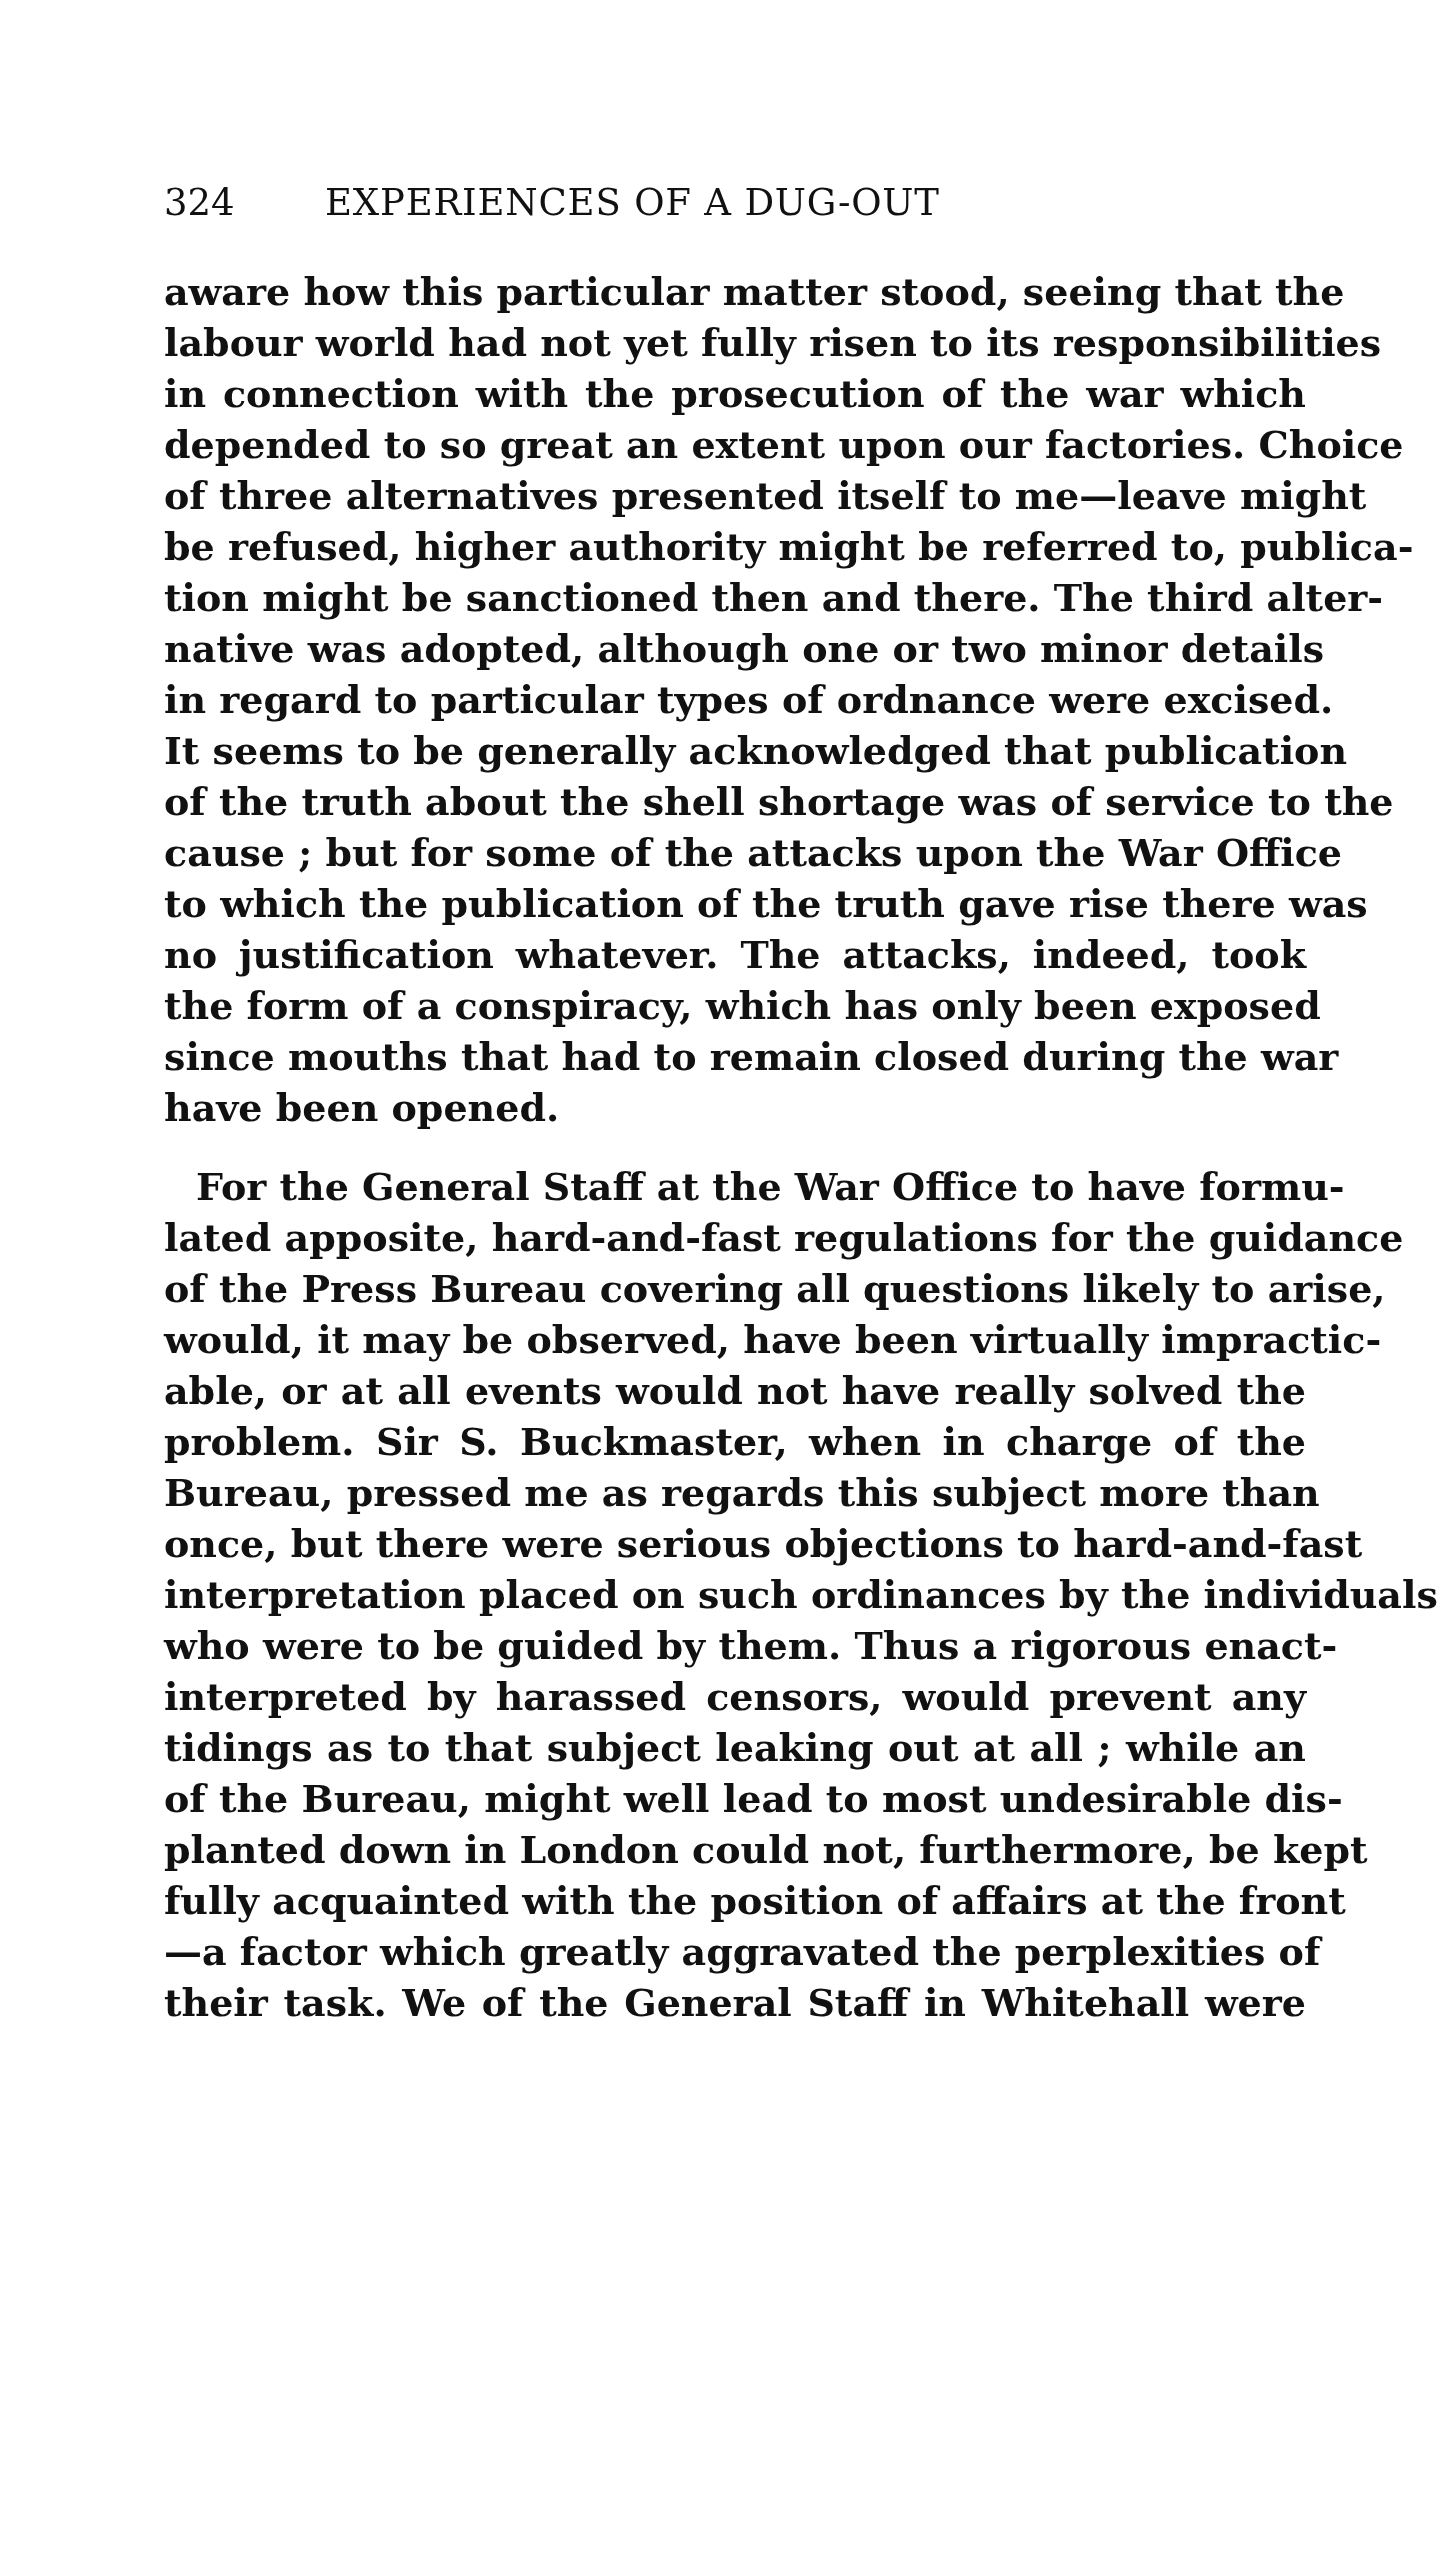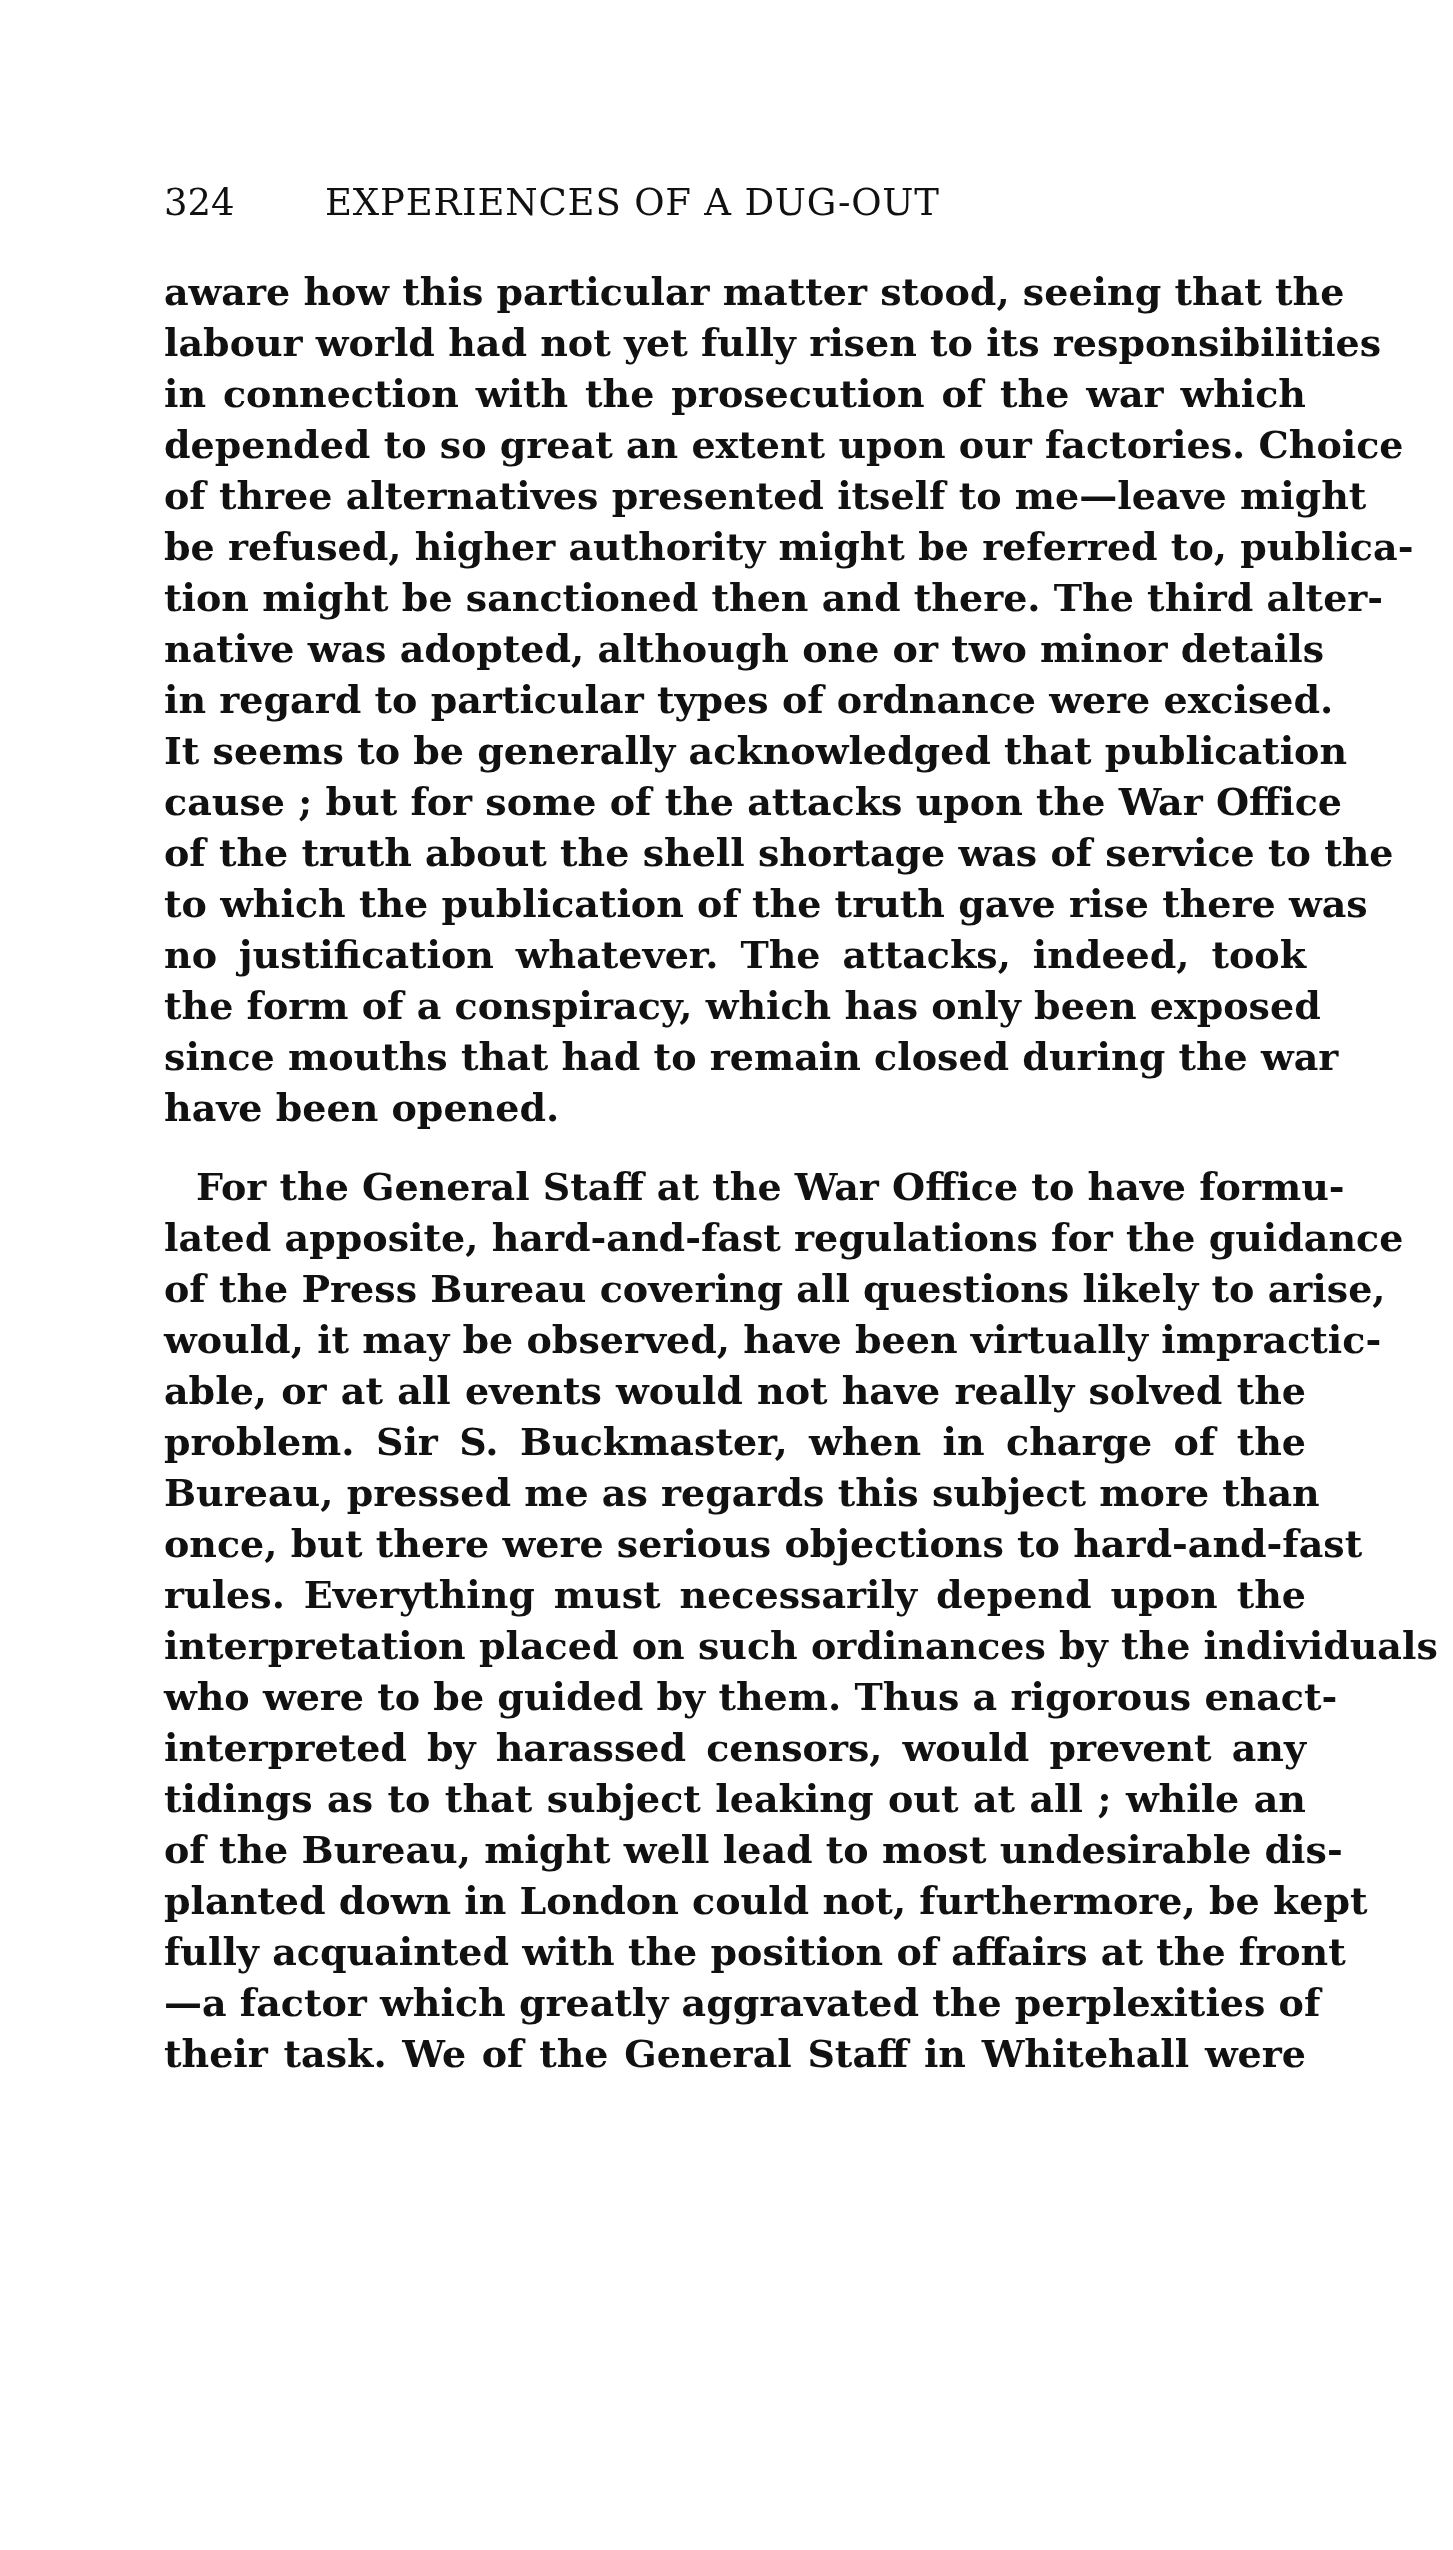--- a/index.html
+++ b/index.html
@@ -25,36 +25,35 @@
       <div class="line">aware how this particular matter stood, seeing that the</div>
       <div class="line">labour world had not yet fully risen to its responsibilities</div>
       <div class="line">in connection with the prosecution of the war which</div>
       <div class="line">depended to so great an extent upon our factories.  Choice</div>
       <div class="line">of three alternatives presented itself to me—leave might</div>
       <div class="line">be refused, higher authority might be referred to, publica-</div>
       <div class="line">tion might be sanctioned then and there.  The third alter-</div>
       <div class="line">native was adopted, although one or two minor details</div>
       <div class="line">in regard to particular types of ordnance were excised.</div>
       <div class="line">It seems to be generally acknowledged that publication</div>
+      <div class="line">of the truth about the shell shortage was of service to the</div>
       <div class="line">cause ; but for some of the attacks upon the War Office</div>
-      <div class="line">of the truth about the shell shortage was of service to the</div>
       <div class="line">to which the publication of the truth gave rise there was</div>
       <div class="line">no justification whatever.  The attacks, indeed, took</div>
       <div class="line">the form of a conspiracy, which has only been exposed</div>
       <div class="line">since mouths that had to remain closed during the war</div>
       <div class="line last">have been opened.</div>
       <div class="line indent">For the General Staff at the War Office to have formu-</div>
       <div class="line">lated apposite, hard-and-fast regulations for the guidance</div>
       <div class="line">of the Press Bureau covering all questions likely to arise,</div>
       <div class="line">would, it may be observed, have been virtually impractic-</div>
       <div class="line">able, or at all events would not have really solved the</div>
       <div class="line">problem.  Sir S. Buckmaster, when in charge of the</div>
       <div class="line">Bureau, pressed me as regards this subject more than</div>
       <div class="line">once, but there were serious objections to hard-and-fast</div>
-      <div class="line">rules.  Everything must necessarily depend upon the</div>
       <div class="line">interpretation placed on such ordinances by the individuals</div>
       <div class="line">who were to be guided by them.  Thus a rigorous enact-</div>
       <div class="line">interpreted by harassed censors, would prevent any</div>
       <div class="line">tidings as to that subject leaking out at all ; while an</div>
       <div class="line">of the Bureau, might well lead to most undesirable dis-</div>
       <div class="line">planted down in London could not, furthermore, be kept</div>
       <div class="line">fully acquainted with the position of affairs at the front</div>
       <div class="line">—a factor which greatly aggravated the perplexities of</div>
       <div class="line">their task.  We of the General Staff in Whitehall were</div>
     </div>

